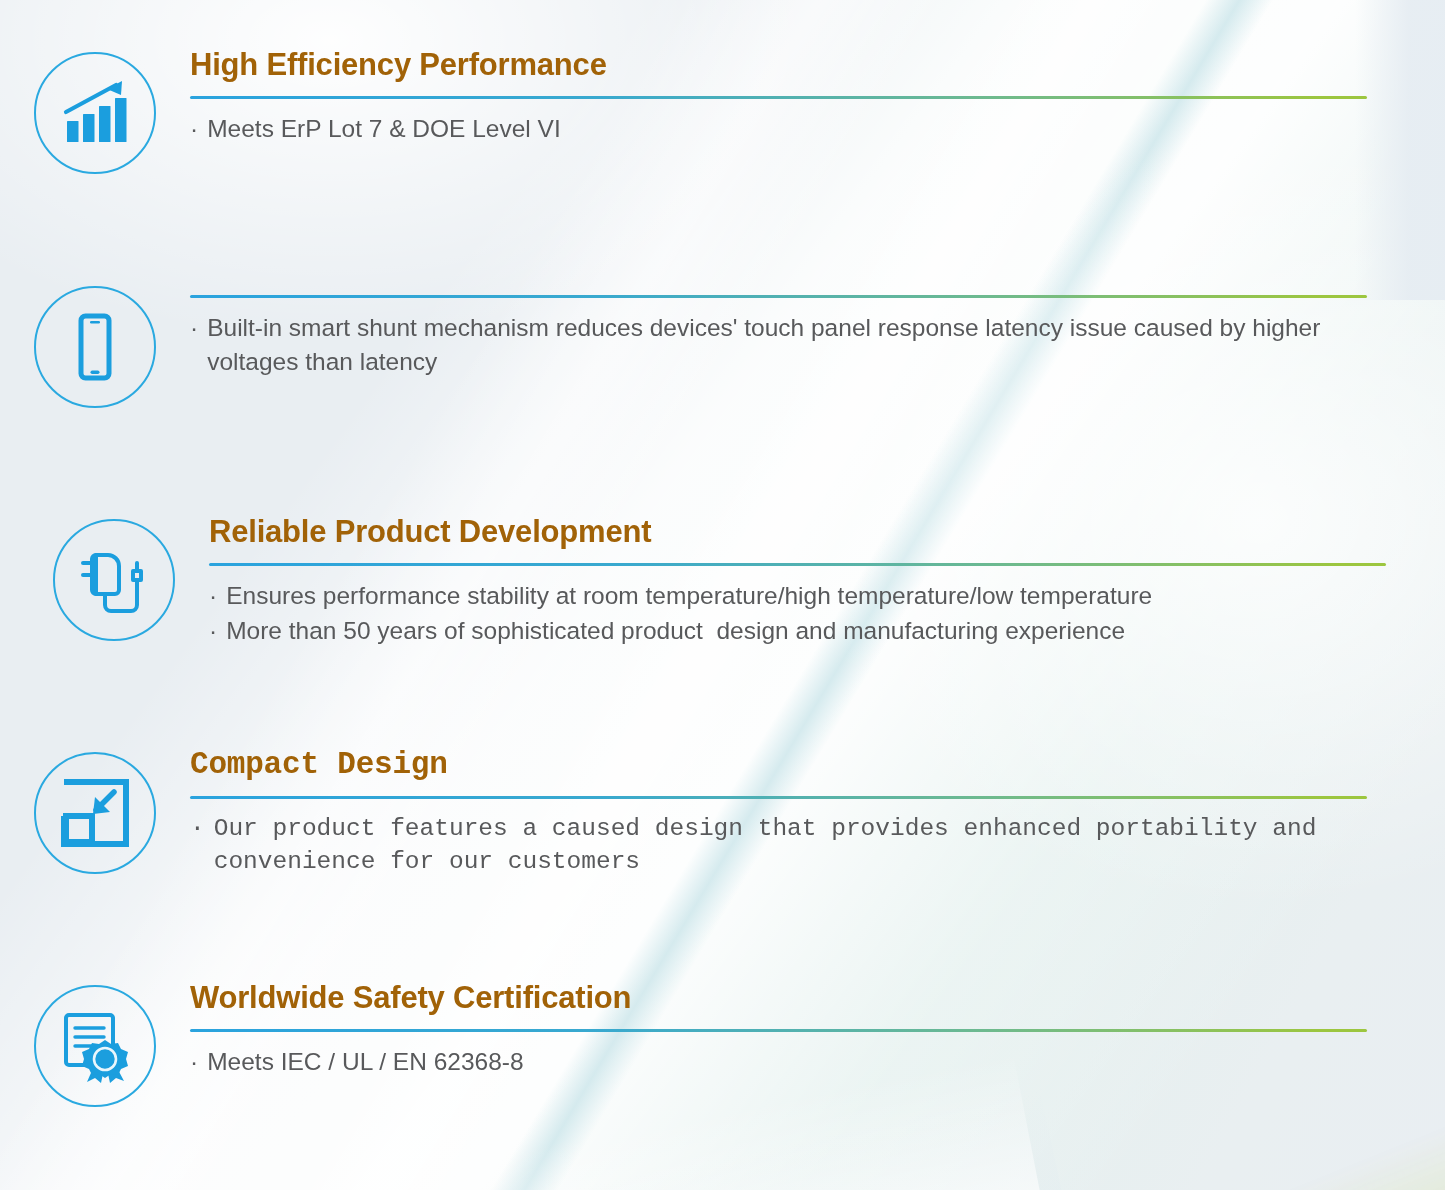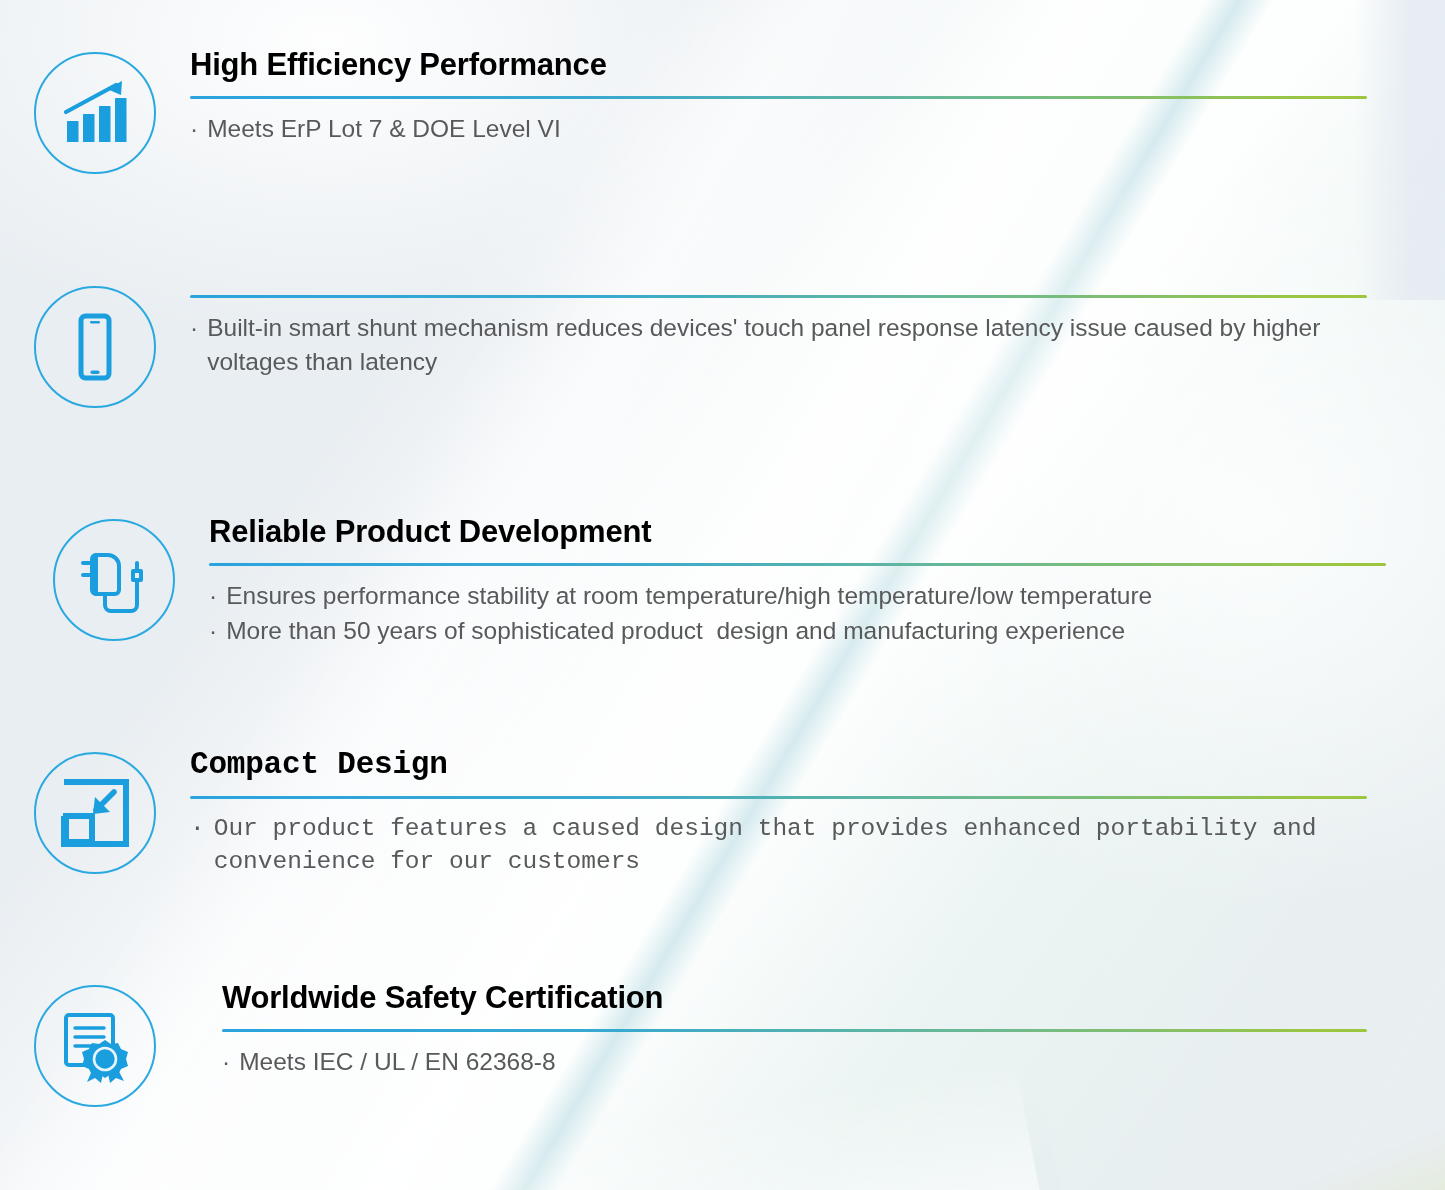--- a/index.html
+++ b/index.html
@@ -172,21 +172,21 @@
 
   .body-col {
     flex:1 1 auto;
     padding-right:78px;
     padding-top:0;
   }
 
   .f-title {
     font-size:31px;
     font-weight:bold;
-    color:#000000;
+    color:#a16207;
     letter-spacing:-0.2px;
     line-height:1.12;
     white-space:nowrap;
   }
 
   .f-rule {
     height:3px;
     margin-top:13px;
     background:linear-gradient(90deg, #2aa3de 0%, #39a9cf 35%, #6eba8e 68%, #9cc63f 96%, #9cc63f 100%);
     border-radius:2px;
@@ -345,21 +345,21 @@
       <div class="f-rule"></div>
       <div class="f-lines">
         <div class="f-line">
           <span class="f-dot">·</span>
           <span class="f-text">Our product features a caused design that provides enhanced portability and convenience for our customers</span>
         </div>
       </div>
     </div>
   </div>
 
-  <div class="feature" style="top:981px;gap:32px;">
+  <div class="feature" style="top:981px;">
     <div class="icon-wrap">
       <div class="icon-circle">
         <svg width="74" height="74" viewBox="0 0 74 74" aria-hidden="true">
 
           <path d="M11 6 h41 a3 3 0 0 1 3 3 v44 a3 3 0 0 1 -3 3 h-41 a3 3 0 0 1 -3 -3 v-44 a3 3 0 0 1 3 -3 z" fill="none" stroke="#1b9ede" stroke-width="4"></path>
           <g stroke="#1b9ede" stroke-width="3.4" stroke-linecap="round">
             <line x1="17" y1="19" x2="46" y2="19"></line>
             <line x1="17" y1="28" x2="46" y2="28"></line>
             <line x1="17" y1="37" x2="37" y2="37"></line>
           </g>

